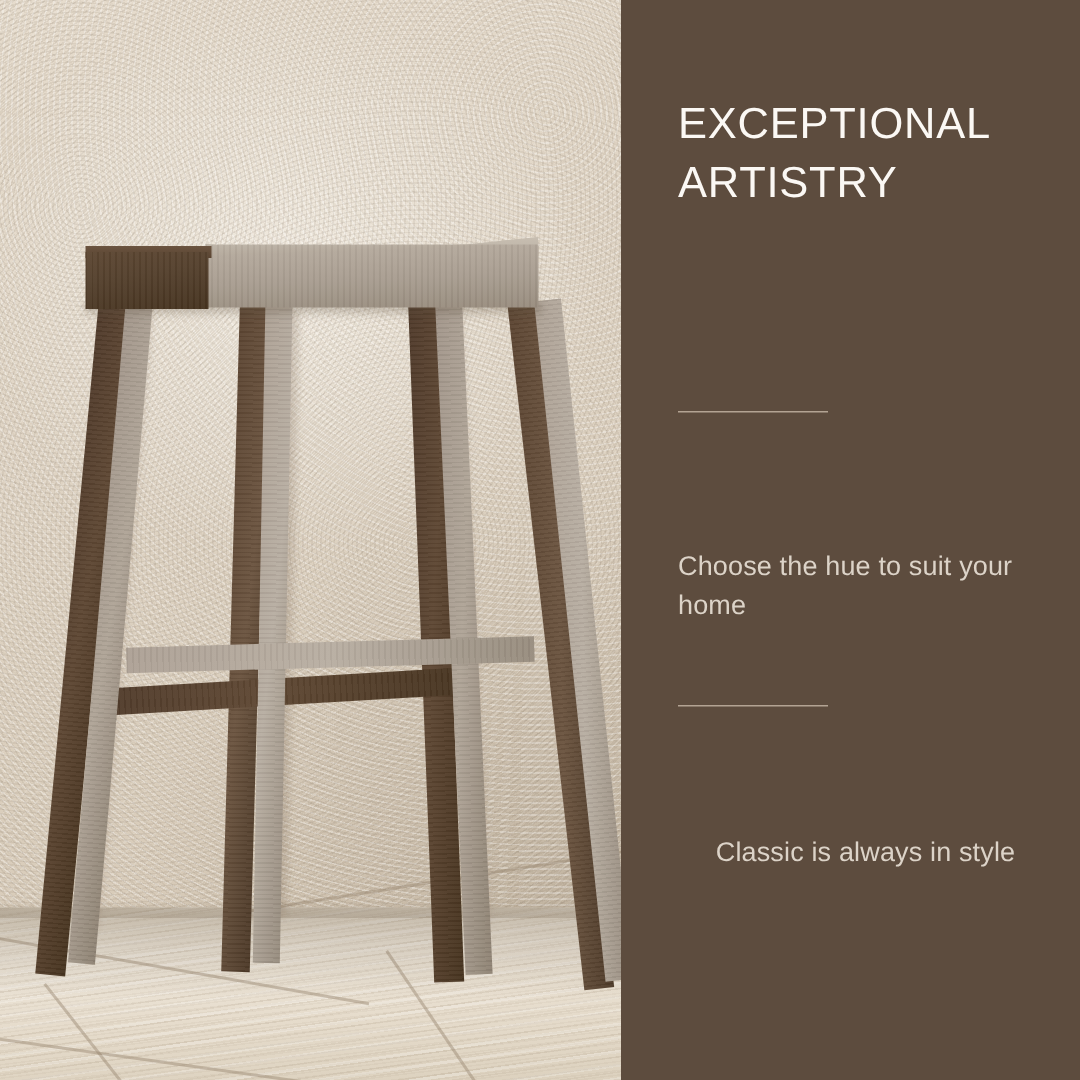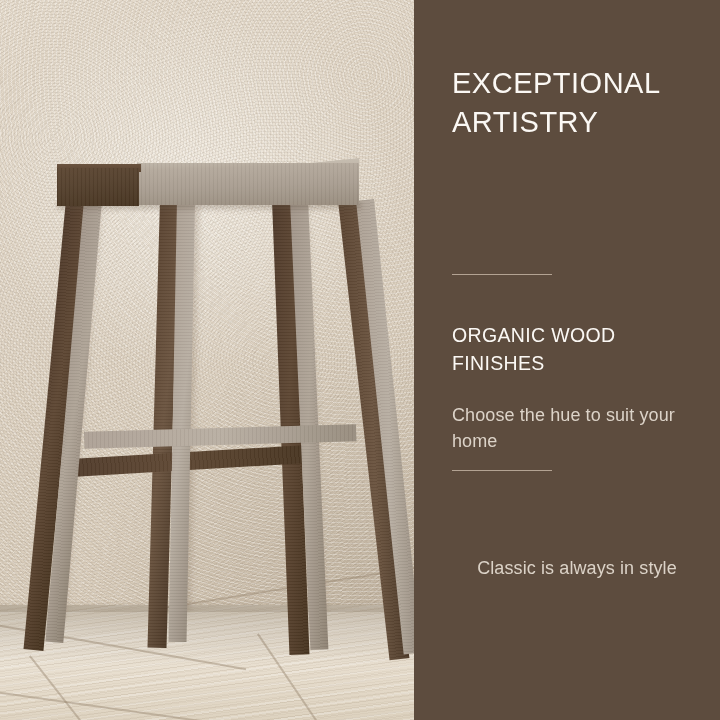--- a/index.html
+++ b/index.html
@@ -142,21 +142,21 @@
     letter-spacing:.35px; color:#FBF8F4;
   }
   .feat-body {
     position:absolute; left:38px; width:250px;
     font-size:18px; line-height:1.45; font-weight:400;
     letter-spacing:.1px; color:#DCD3C8;
   }
 
   #rule1 { top:274px; }
   #f1h   { top:322px; }
-  #f1b   { top:402px; }
+  #f1b   { top:364px; }
 
   #rule2 { top:470px; }
   #f2h   { top:517px; }
   #f2b   { top:555px;text-align:center; }
 </style>
 </head>
 <body>
 
 <div id="stage">
 
@@ -209,21 +209,20 @@
     <div class="piece grainh" id="seat-dark"></div>
 
   </div>
 
   <div id="panel">
 
     <h1 id="title">EXCEPTIONAL ARTISTRY</h1>
 
 
     <div class="rule" id="rule1"></div>
-    <h2 class="feat-head" id="f1h">ORGANIC WOOD FINISHES</h2>
     <p class="feat-body" id="f1b">Choose the hue to suit your home</p>
 
     <div class="rule" id="rule2"></div>
     <p class="feat-body" id="f2b">Classic is always in style</p>
 
   </div>
 
 </div>
 
 </body></html>

